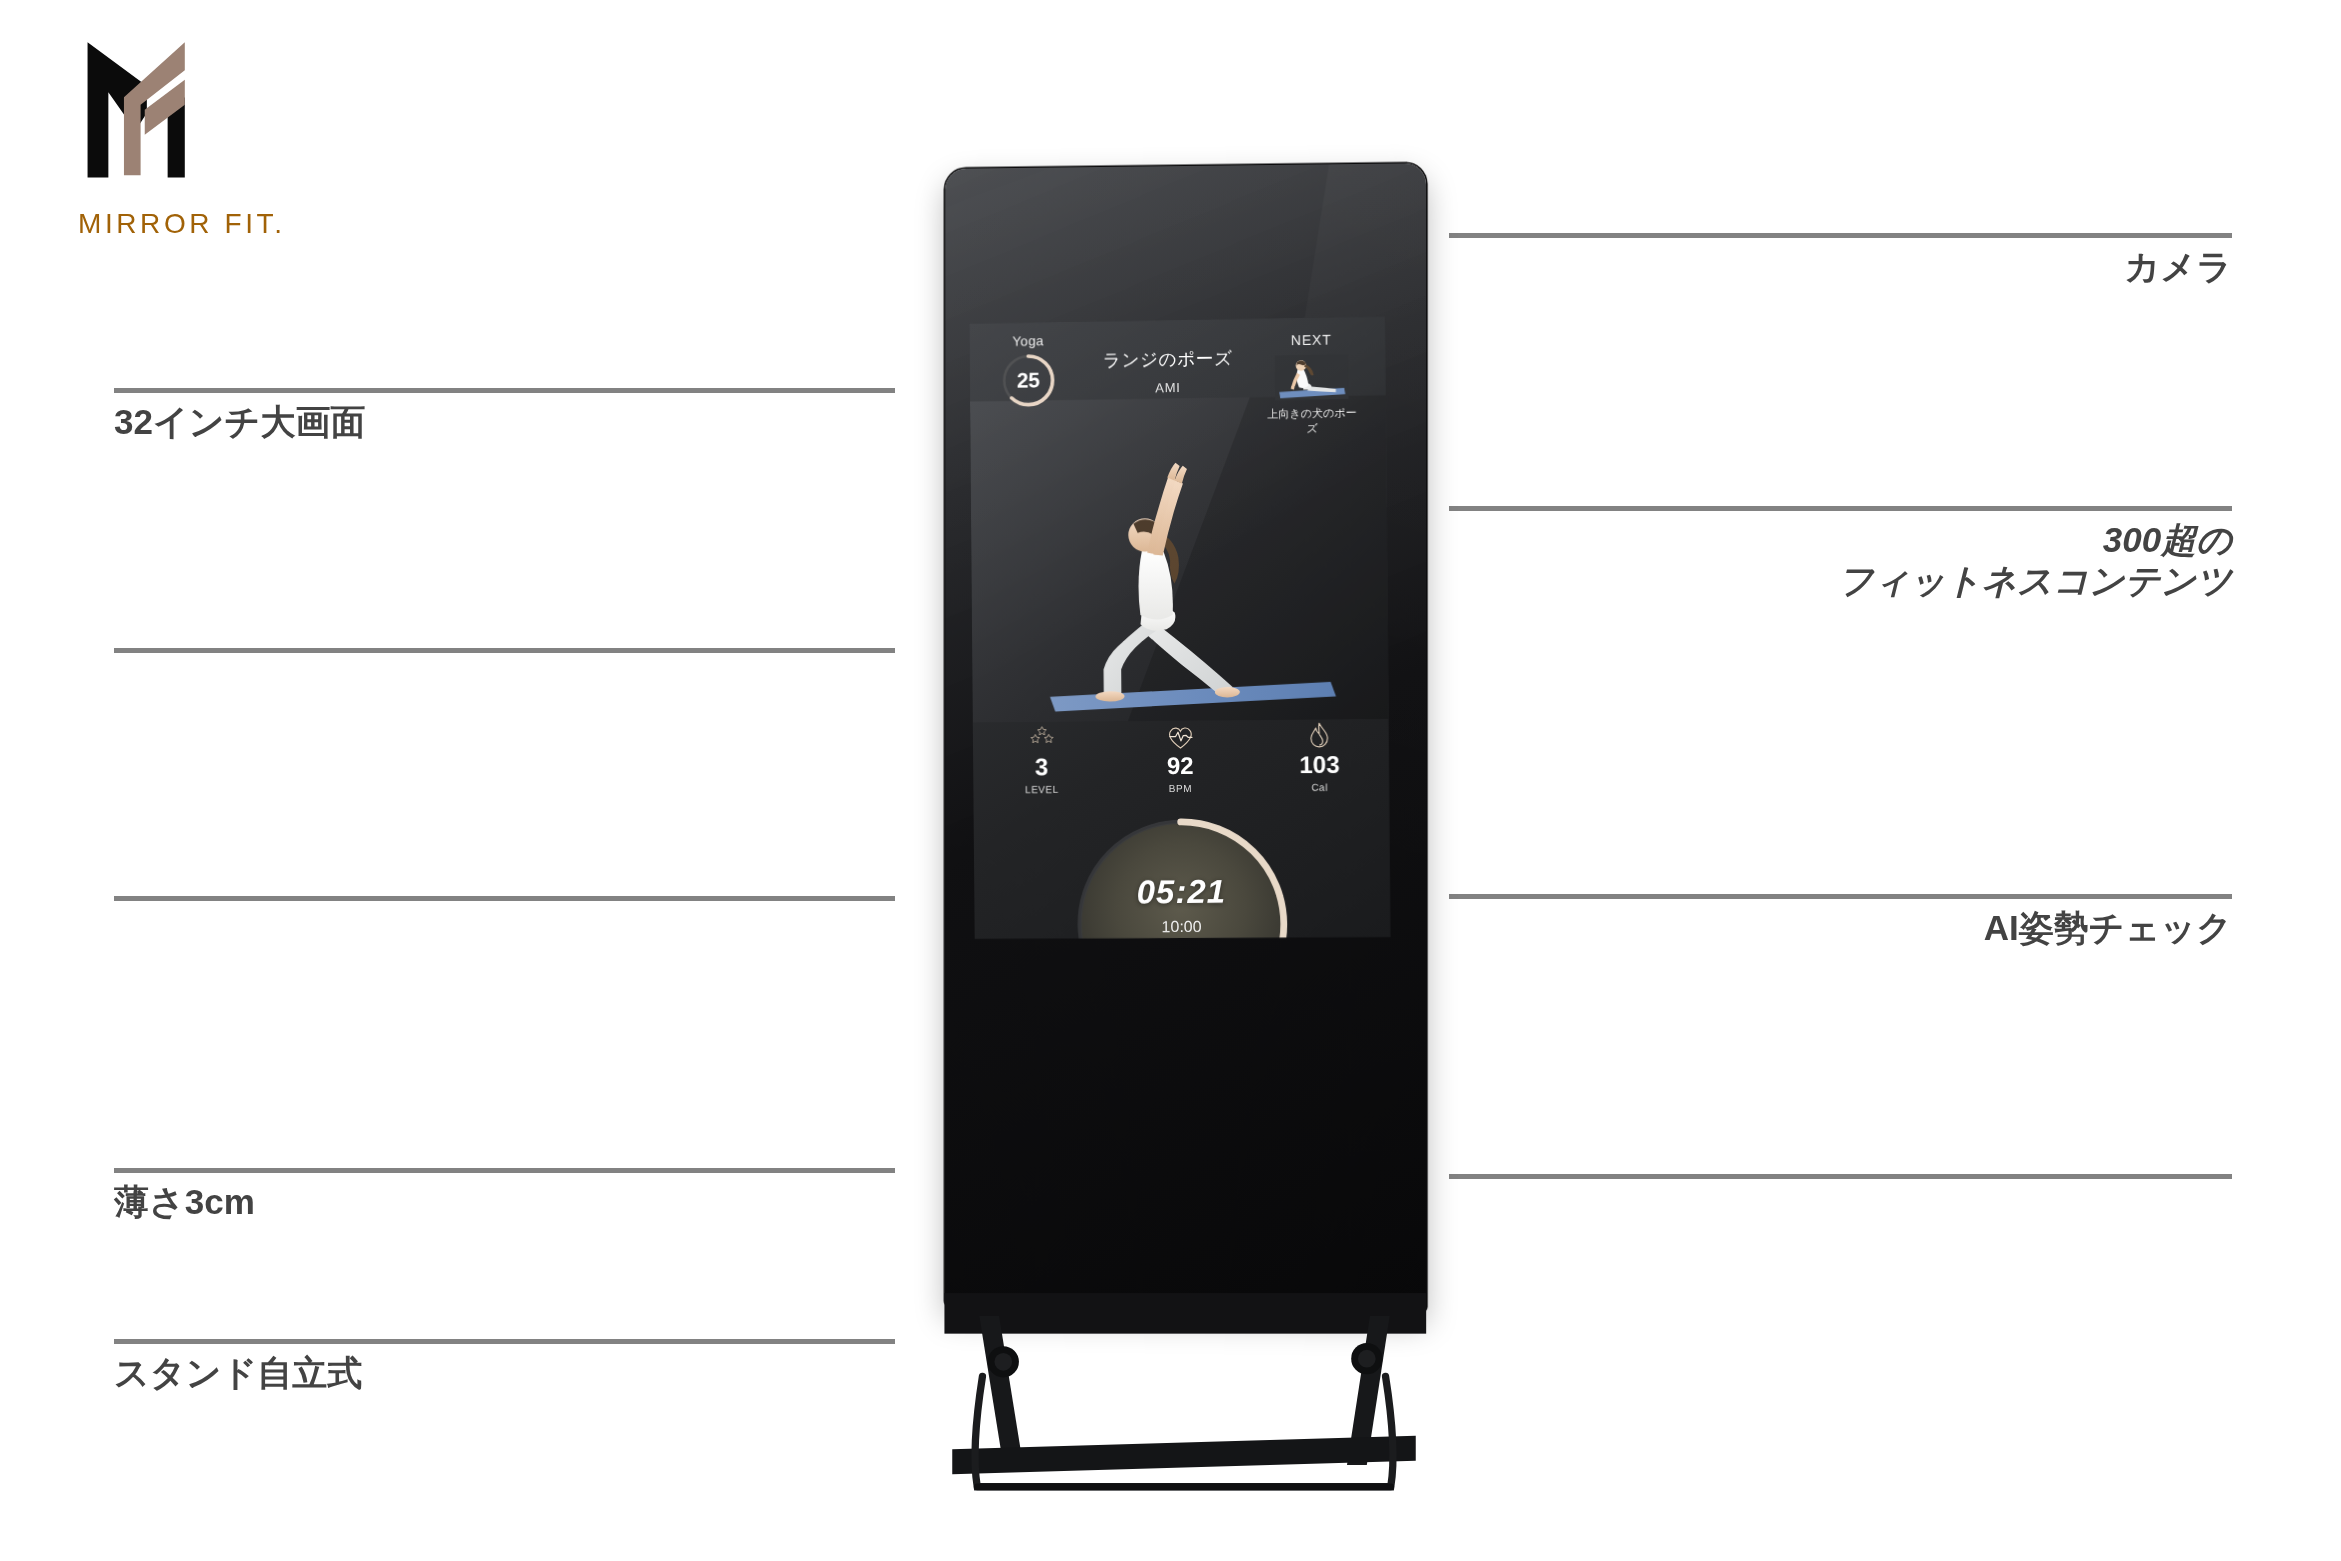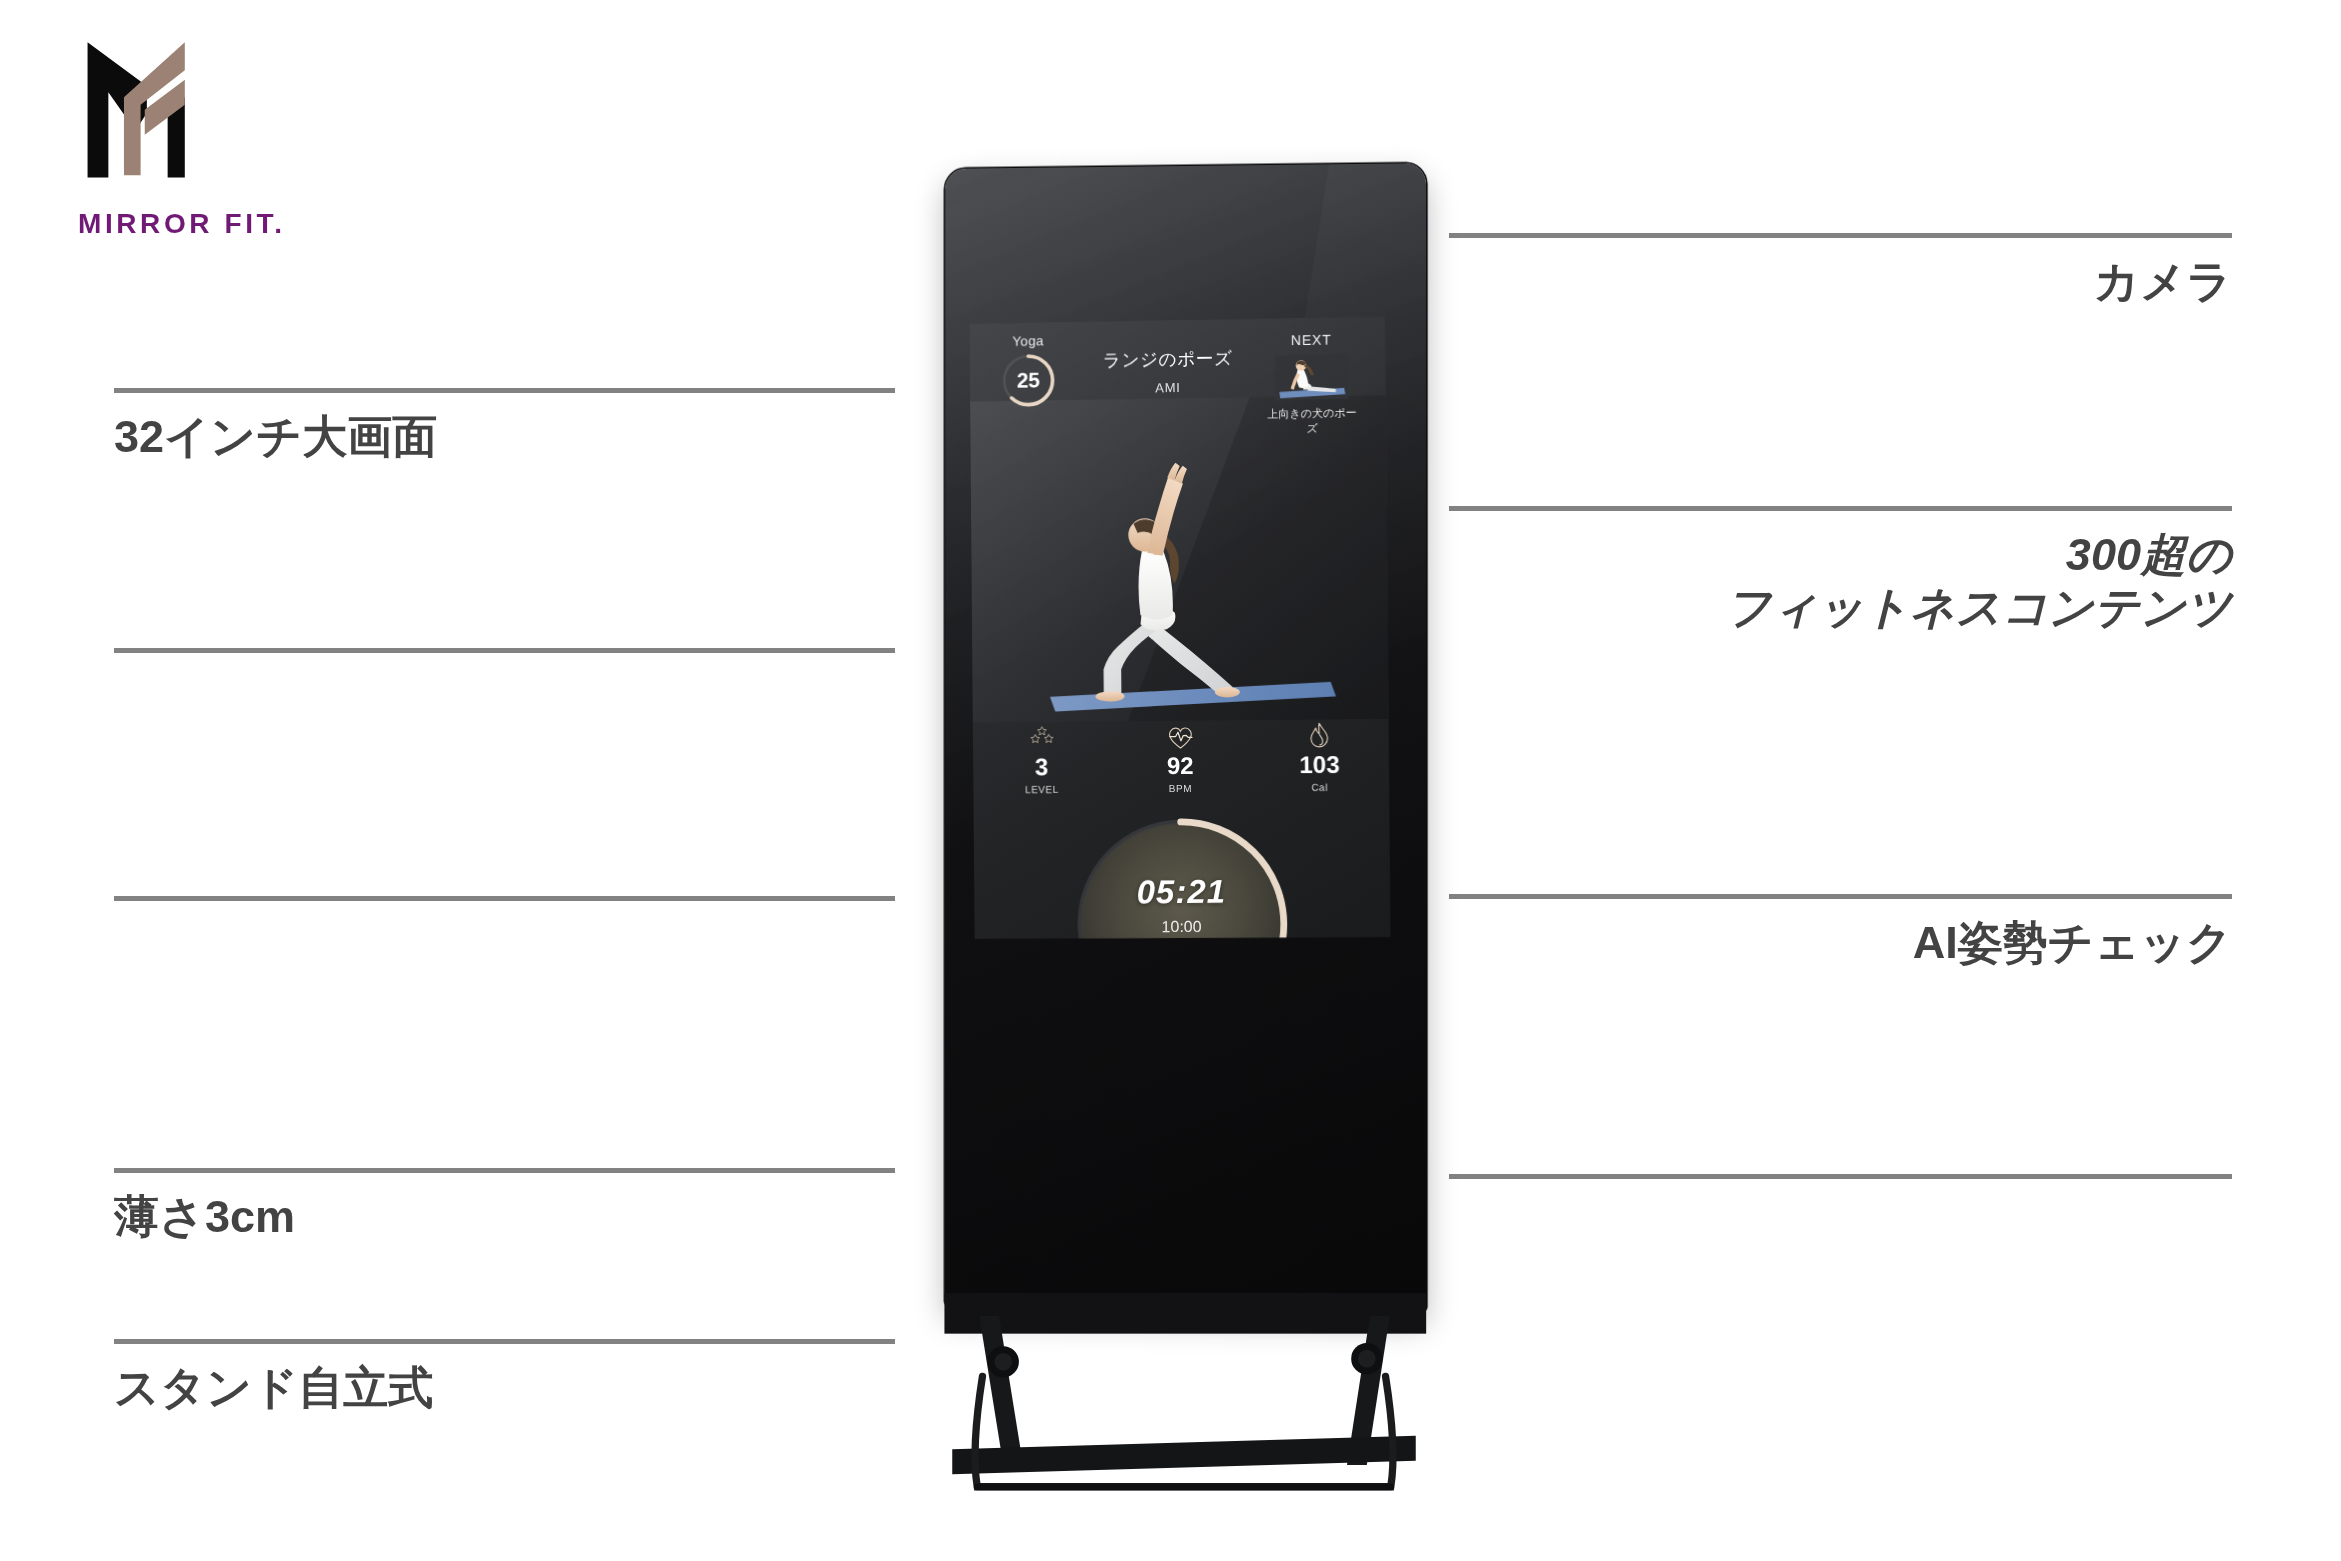--- a/index.html
+++ b/index.html
@@ -7,32 +7,32 @@
   body{
     width:2342px; height:1561px; position:relative; overflow:hidden;
     font-family:"Liberation Sans","DejaVu Sans",sans-serif;
     background:#ffffff;
   }
 
   
   #logo-block{ position:absolute; left:78px; top:36px; width:239px; }
   #logo-mark{ width:120px; height:156px; display:block; }
   #logo-wordmark{
-    margin-top:17.7px; font-size:28px; font-weight:700;
-    letter-spacing:3.6px; color:#701a75; line-height:1;
+    margin-top:17.7px; font-size:28px; font-weight:400;
+    letter-spacing:3.6px; color:#a16207; line-height:1;
   }
 
   
   .feature{ position:absolute; }
   .feature .rule{
     height:4.7px; background:#828282; width:100%;
   }
   .feature .label{
-    margin-top:17px;
-    font-size:45px; font-weight:700; color:#434343;
+    margin-top:8px;
+    font-size:35px; font-weight:700; color:#434343;
     line-height:1.18; white-space:pre-line;
   }
   .col-left  { left:114px;  width:781px; }
   .col-left .label{ text-align:left; }
   .col-right { left:1449px; width:783px; }
   .col-right .label{ text-align:right; }
 
   
   #device{ position:absolute; left:921px; top:156px; width:526px; height:1364px; }
 

